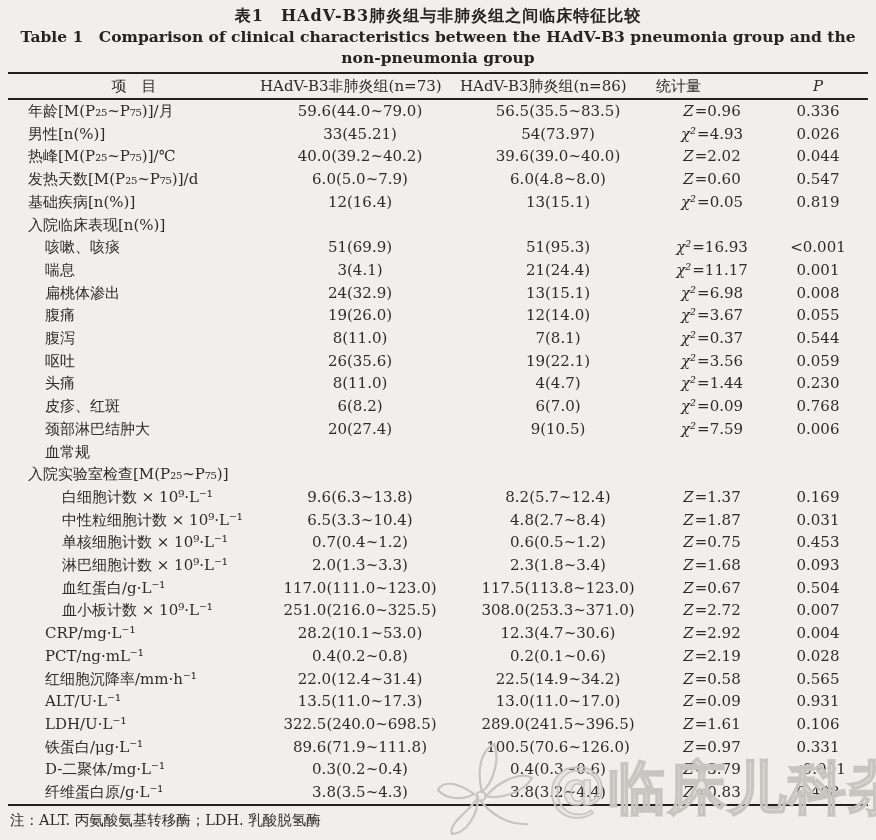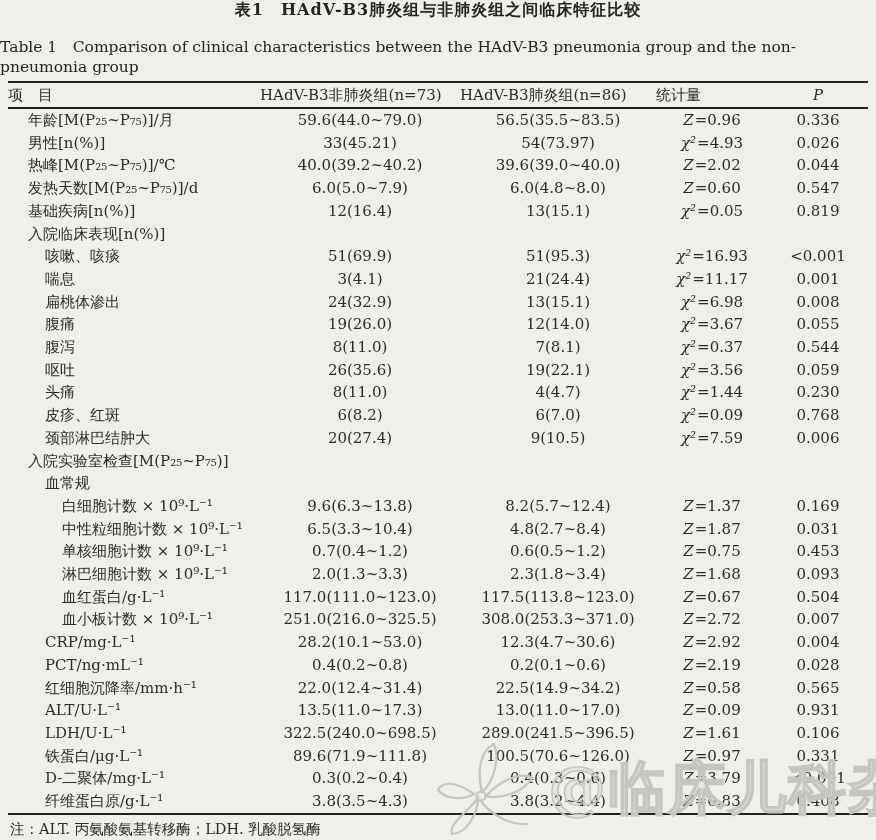--- a/index.html
+++ b/index.html
@@ -6,40 +6,40 @@
   body{
     width:876px;height:840px;
     background:#f1efeb;
     font-family:"DejaVu Serif","Liberation Serif",serif;
     color:#2e2c29;
     -webkit-font-smoothing:antialiased;
   }
   .page{position:relative;width:876px;height:840px;overflow:hidden;}
 
   .title-cn{
+    margin-top:6px;text-align:center;
+    font-size:16px;font-weight:bold;letter-spacing:1px;color:#262422;
+  }
+  .title-en{
     margin-top:0;text-align:center;
-    font-size:16px;font-weight:bold;letter-spacing:1px;color:#262422;
-  }
-  .title-en{
-    margin-top:16px;text-align:left;
-    font-size:15.5px;font-weight:normal;color:#262422;
+    font-size:15.5px;font-weight:bold;color:#262422;
   }
 
   table.clintab{
     width:860px;margin:5px 8px 0 8px;
     border-collapse:collapse;table-layout:fixed;
     border-top:2.5px solid #23211e;
     border-bottom:2.2px solid #23211e;
   }
   table.clintab th{
     height:24px;font-size:15px;font-weight:normal;color:#2e2c29;
     border-bottom:2px solid #23211e;
     padding:0;vertical-align:middle;white-space:nowrap;overflow:hidden;
   }
-  th.h-label{text-align:left;padding-left:40px;}
+  th.h-label{text-align:center;padding-left:40px;}
   th.h-center{text-align:left;}
   th.h-p{font-style:italic;text-align:center;}
 
   table.clintab td{
     height:22.7px;padding:0;font-size:15px;line-height:22.7px;
     vertical-align:middle;white-space:nowrap;overflow:hidden;color:#2e2c29;
   }
   td.label{text-align:left;}
   td.val{text-align:center;}
   td.label.indent-0{padding-left:20px;margin-top:28px;}
@@ -189,28 +189,28 @@
           <td class="val">0.768</td>
         </tr>
         <tr>
           <td class="label indent-1">颈部淋巴结肿大</td>
           <td class="val">20(27.4)</td>
           <td class="val">9(10.5)</td>
           <td class="val"><i>χ²</i>=7.59</td>
           <td class="val">0.006</td>
         </tr>
         <tr>
+          <td class="label indent-1">血常规</td>
+          <td class="val"></td>
+          <td class="val"></td>
+          <td class="val"></td>
+          <td class="val"></td>
+        </tr>
+        <tr>
           <td class="label indent-0">入院实验室检查[M(P₂₅~P₇₅)]</td>
-          <td class="val"></td>
-          <td class="val"></td>
-          <td class="val"></td>
-          <td class="val"></td>
-        </tr>
-        <tr>
-          <td class="label indent-1">血常规</td>
           <td class="val"></td>
           <td class="val"></td>
           <td class="val"></td>
           <td class="val"></td>
         </tr>
         <tr>
           <td class="label indent-2">白细胞计数 × 10⁹·L⁻¹</td>
           <td class="val">9.6(6.3~13.8)</td>
           <td class="val">8.2(5.7~12.4)</td>
           <td class="val"><i>Z</i>=1.37</td>

